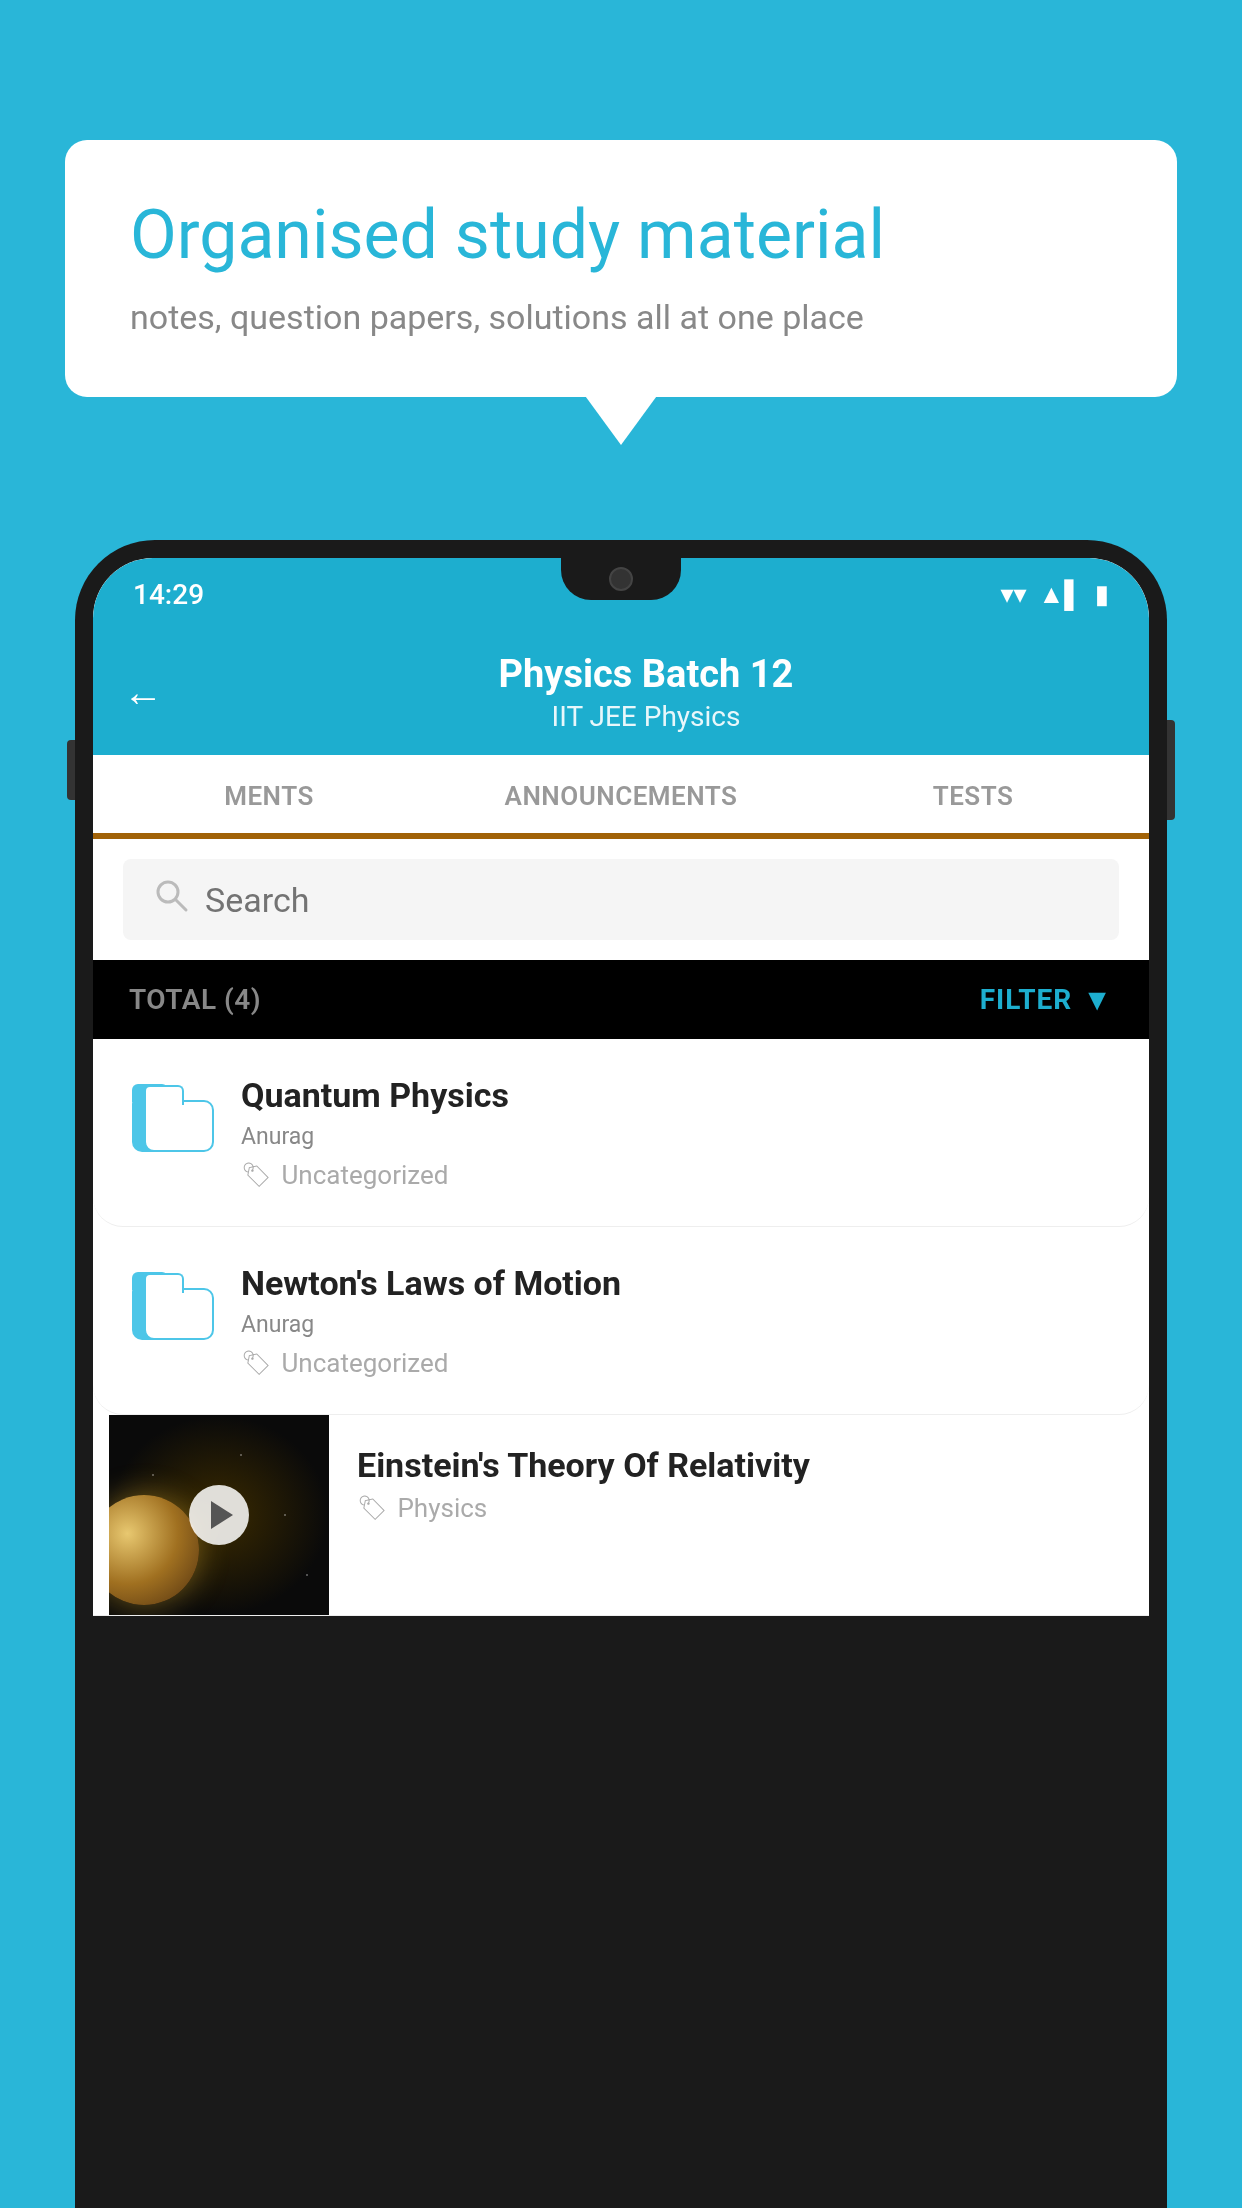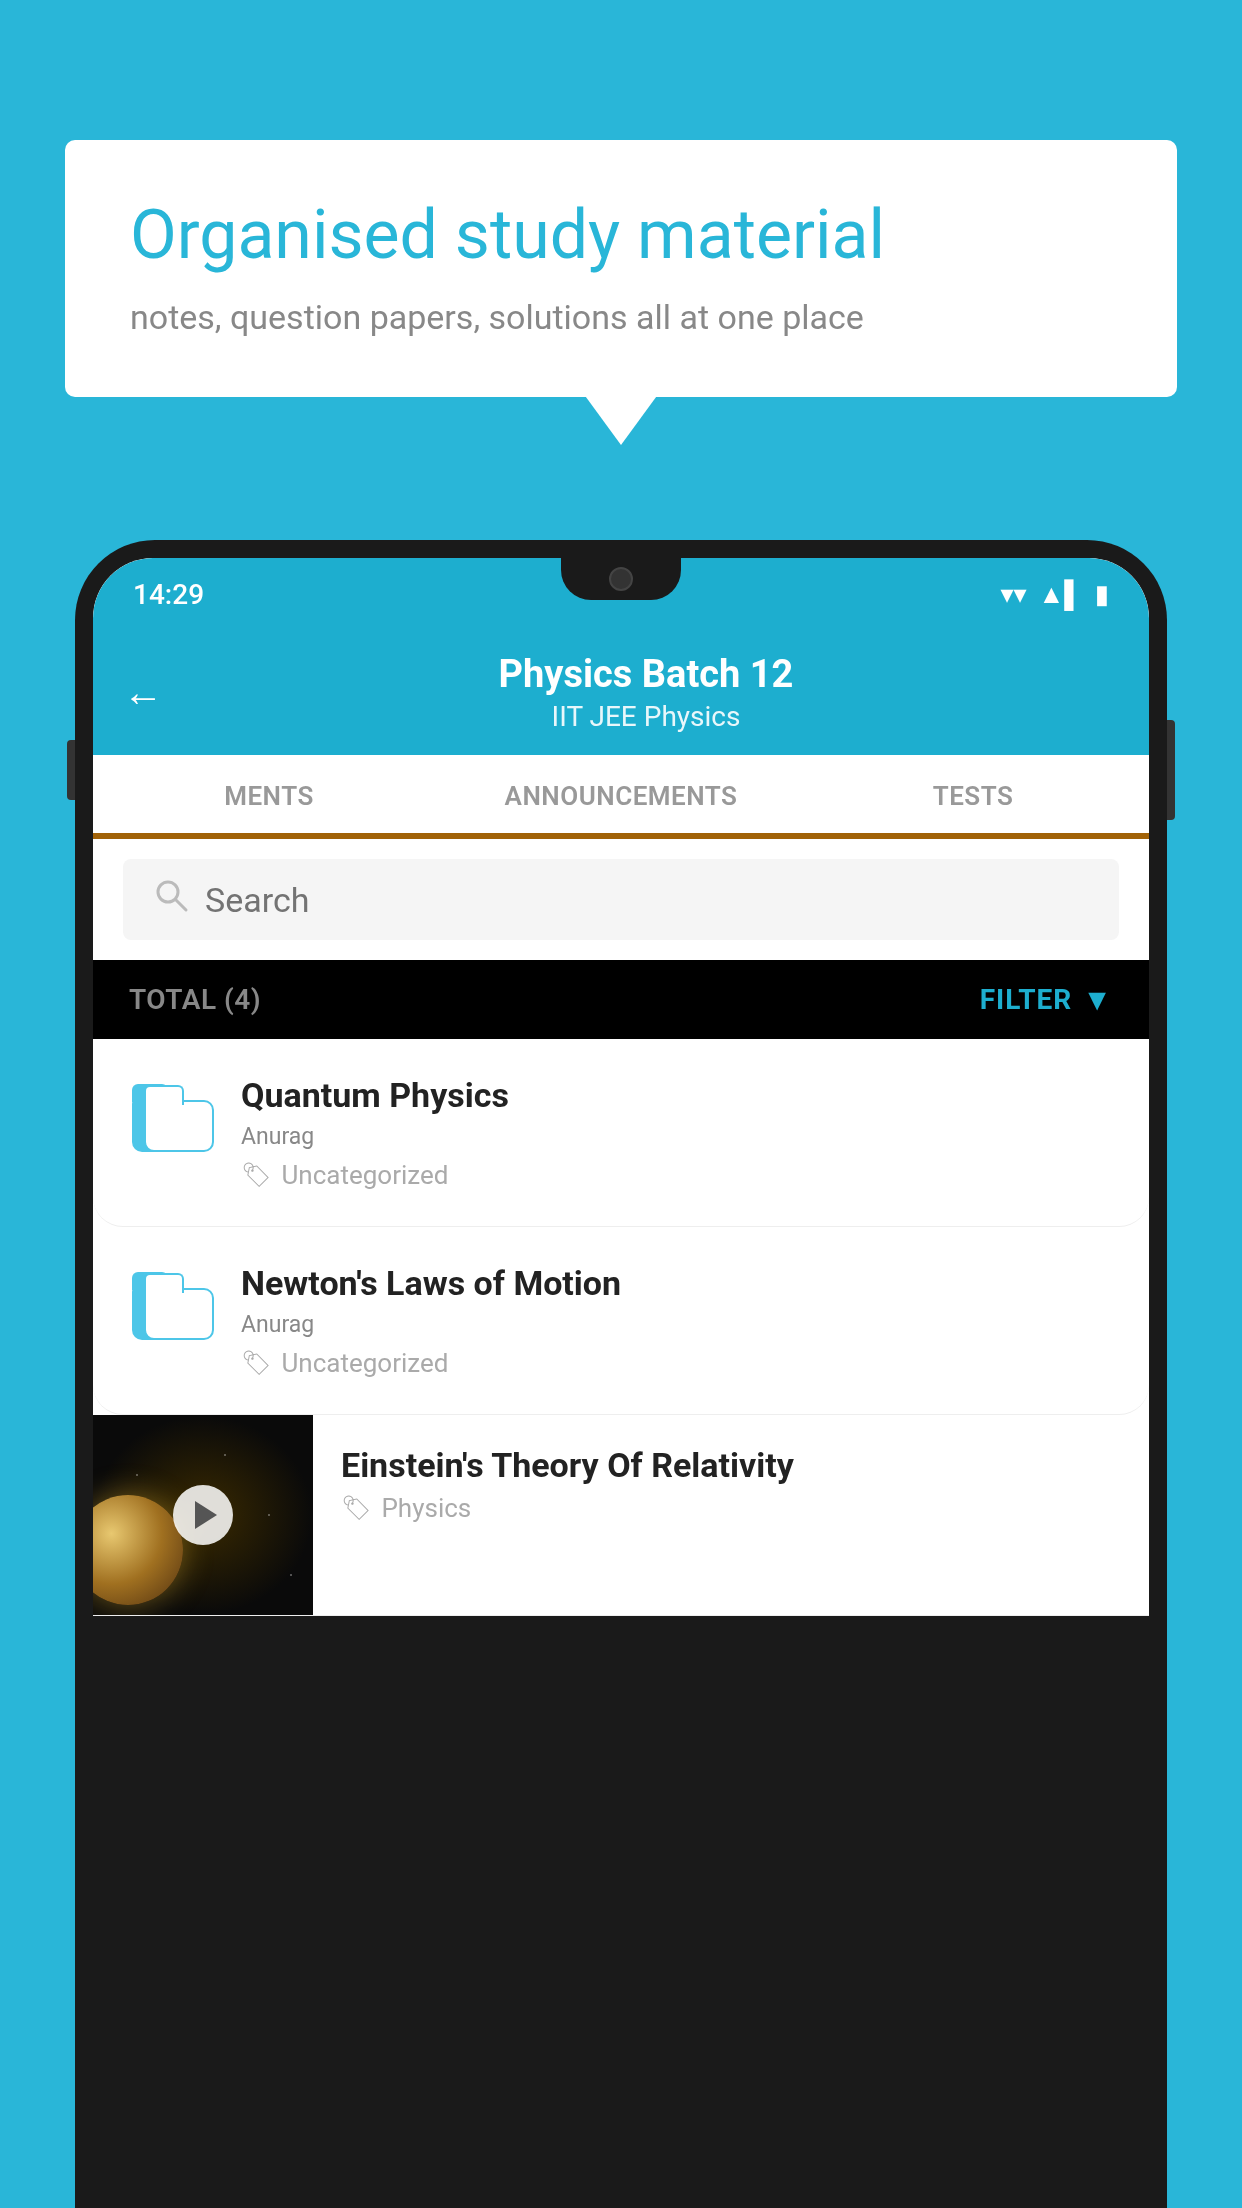--- a/index.html
+++ b/index.html
@@ -16,21 +16,21 @@
     
     .speech-bubble-container {
       position: absolute;
       top: 140px;
       left: 65px;
       right: 65px;
     }
 
     .speech-bubble {
       background: white;
-      border-radius: 10px;
+      border-radius: 22px;
       padding: 55px 65px 60px 65px;
       position: relative;
     }
 
     .speech-bubble::after {
       content: '';
       position: absolute;
       bottom: -48px;
       left: 50%;
       transform: translateX(-50%);
@@ -345,21 +345,21 @@
     }
 
     .tag-icon {
       font-size: 24px;
     }
 
     
     .video-item-thumbnail {
       display: flex;
       align-items: flex-start;
-      padding: 0 30px 0 0;
+      padding: 0 30px 0 16px;
       border-bottom: 1px solid #eee;
       gap: 0;
       overflow: hidden;
     }
 
     .thumbnail-wrap {
       width: 220px;
       height: 200px;
       flex-shrink: 0;
       position: relative;

